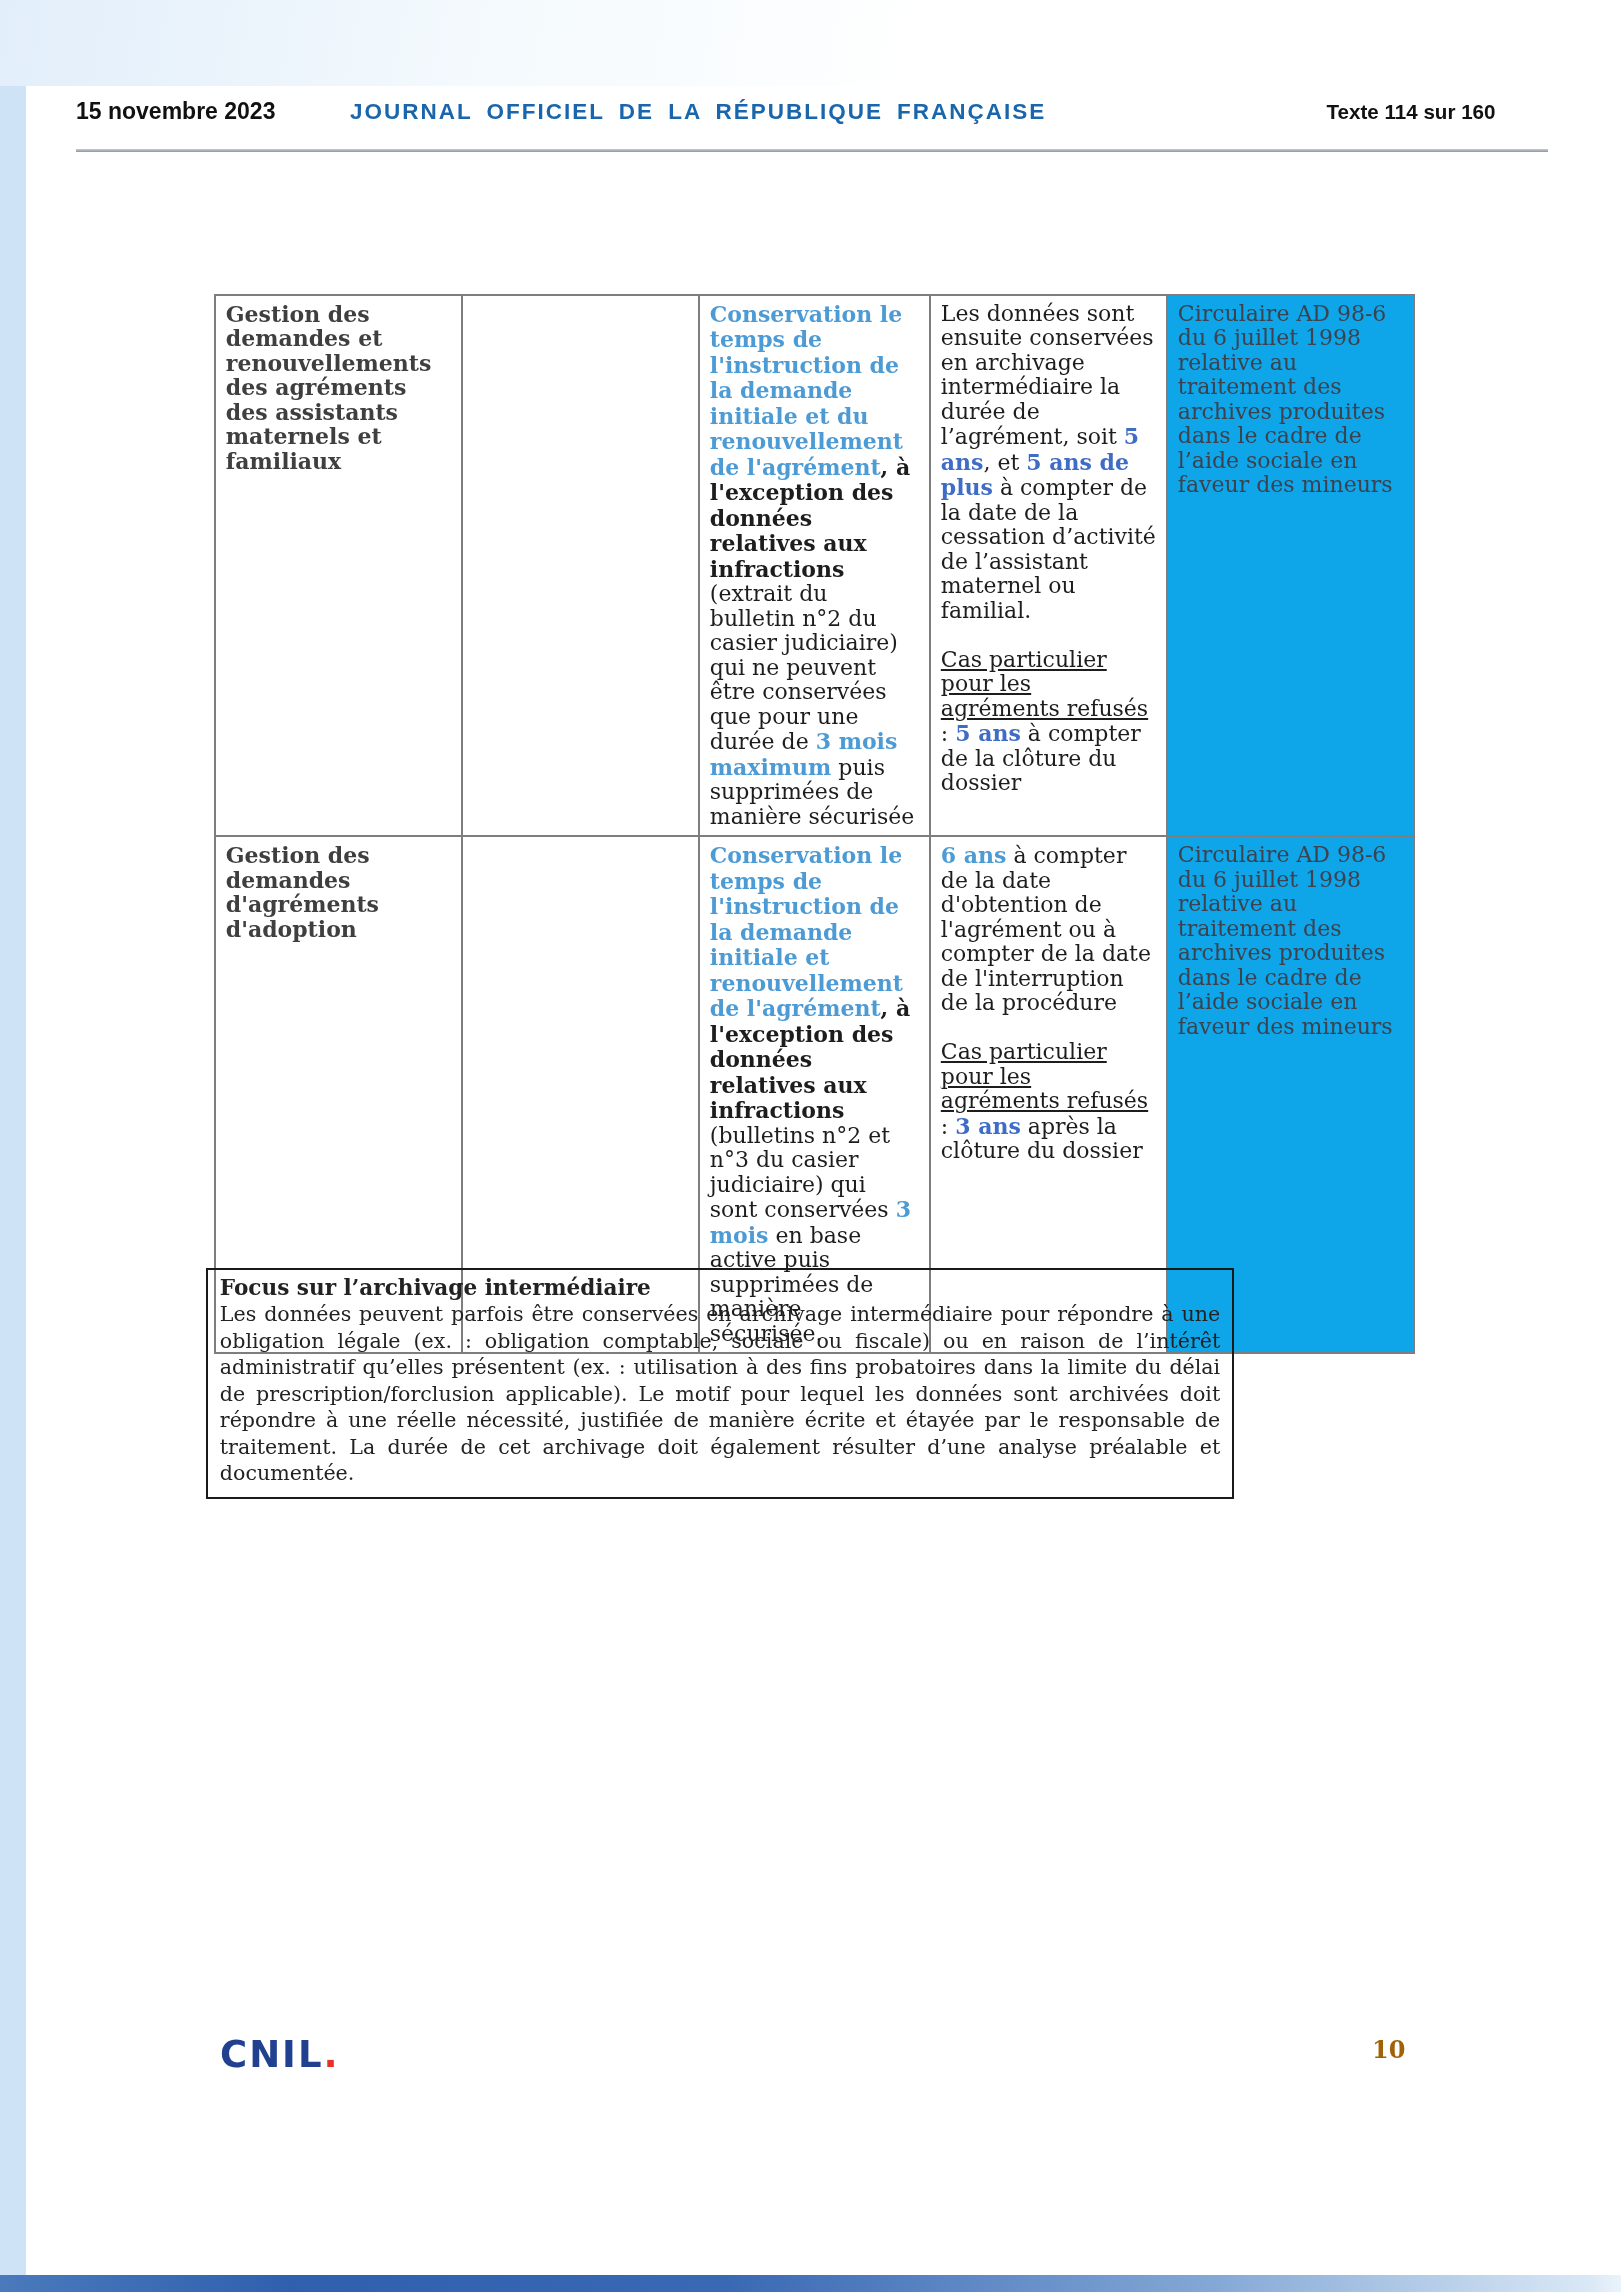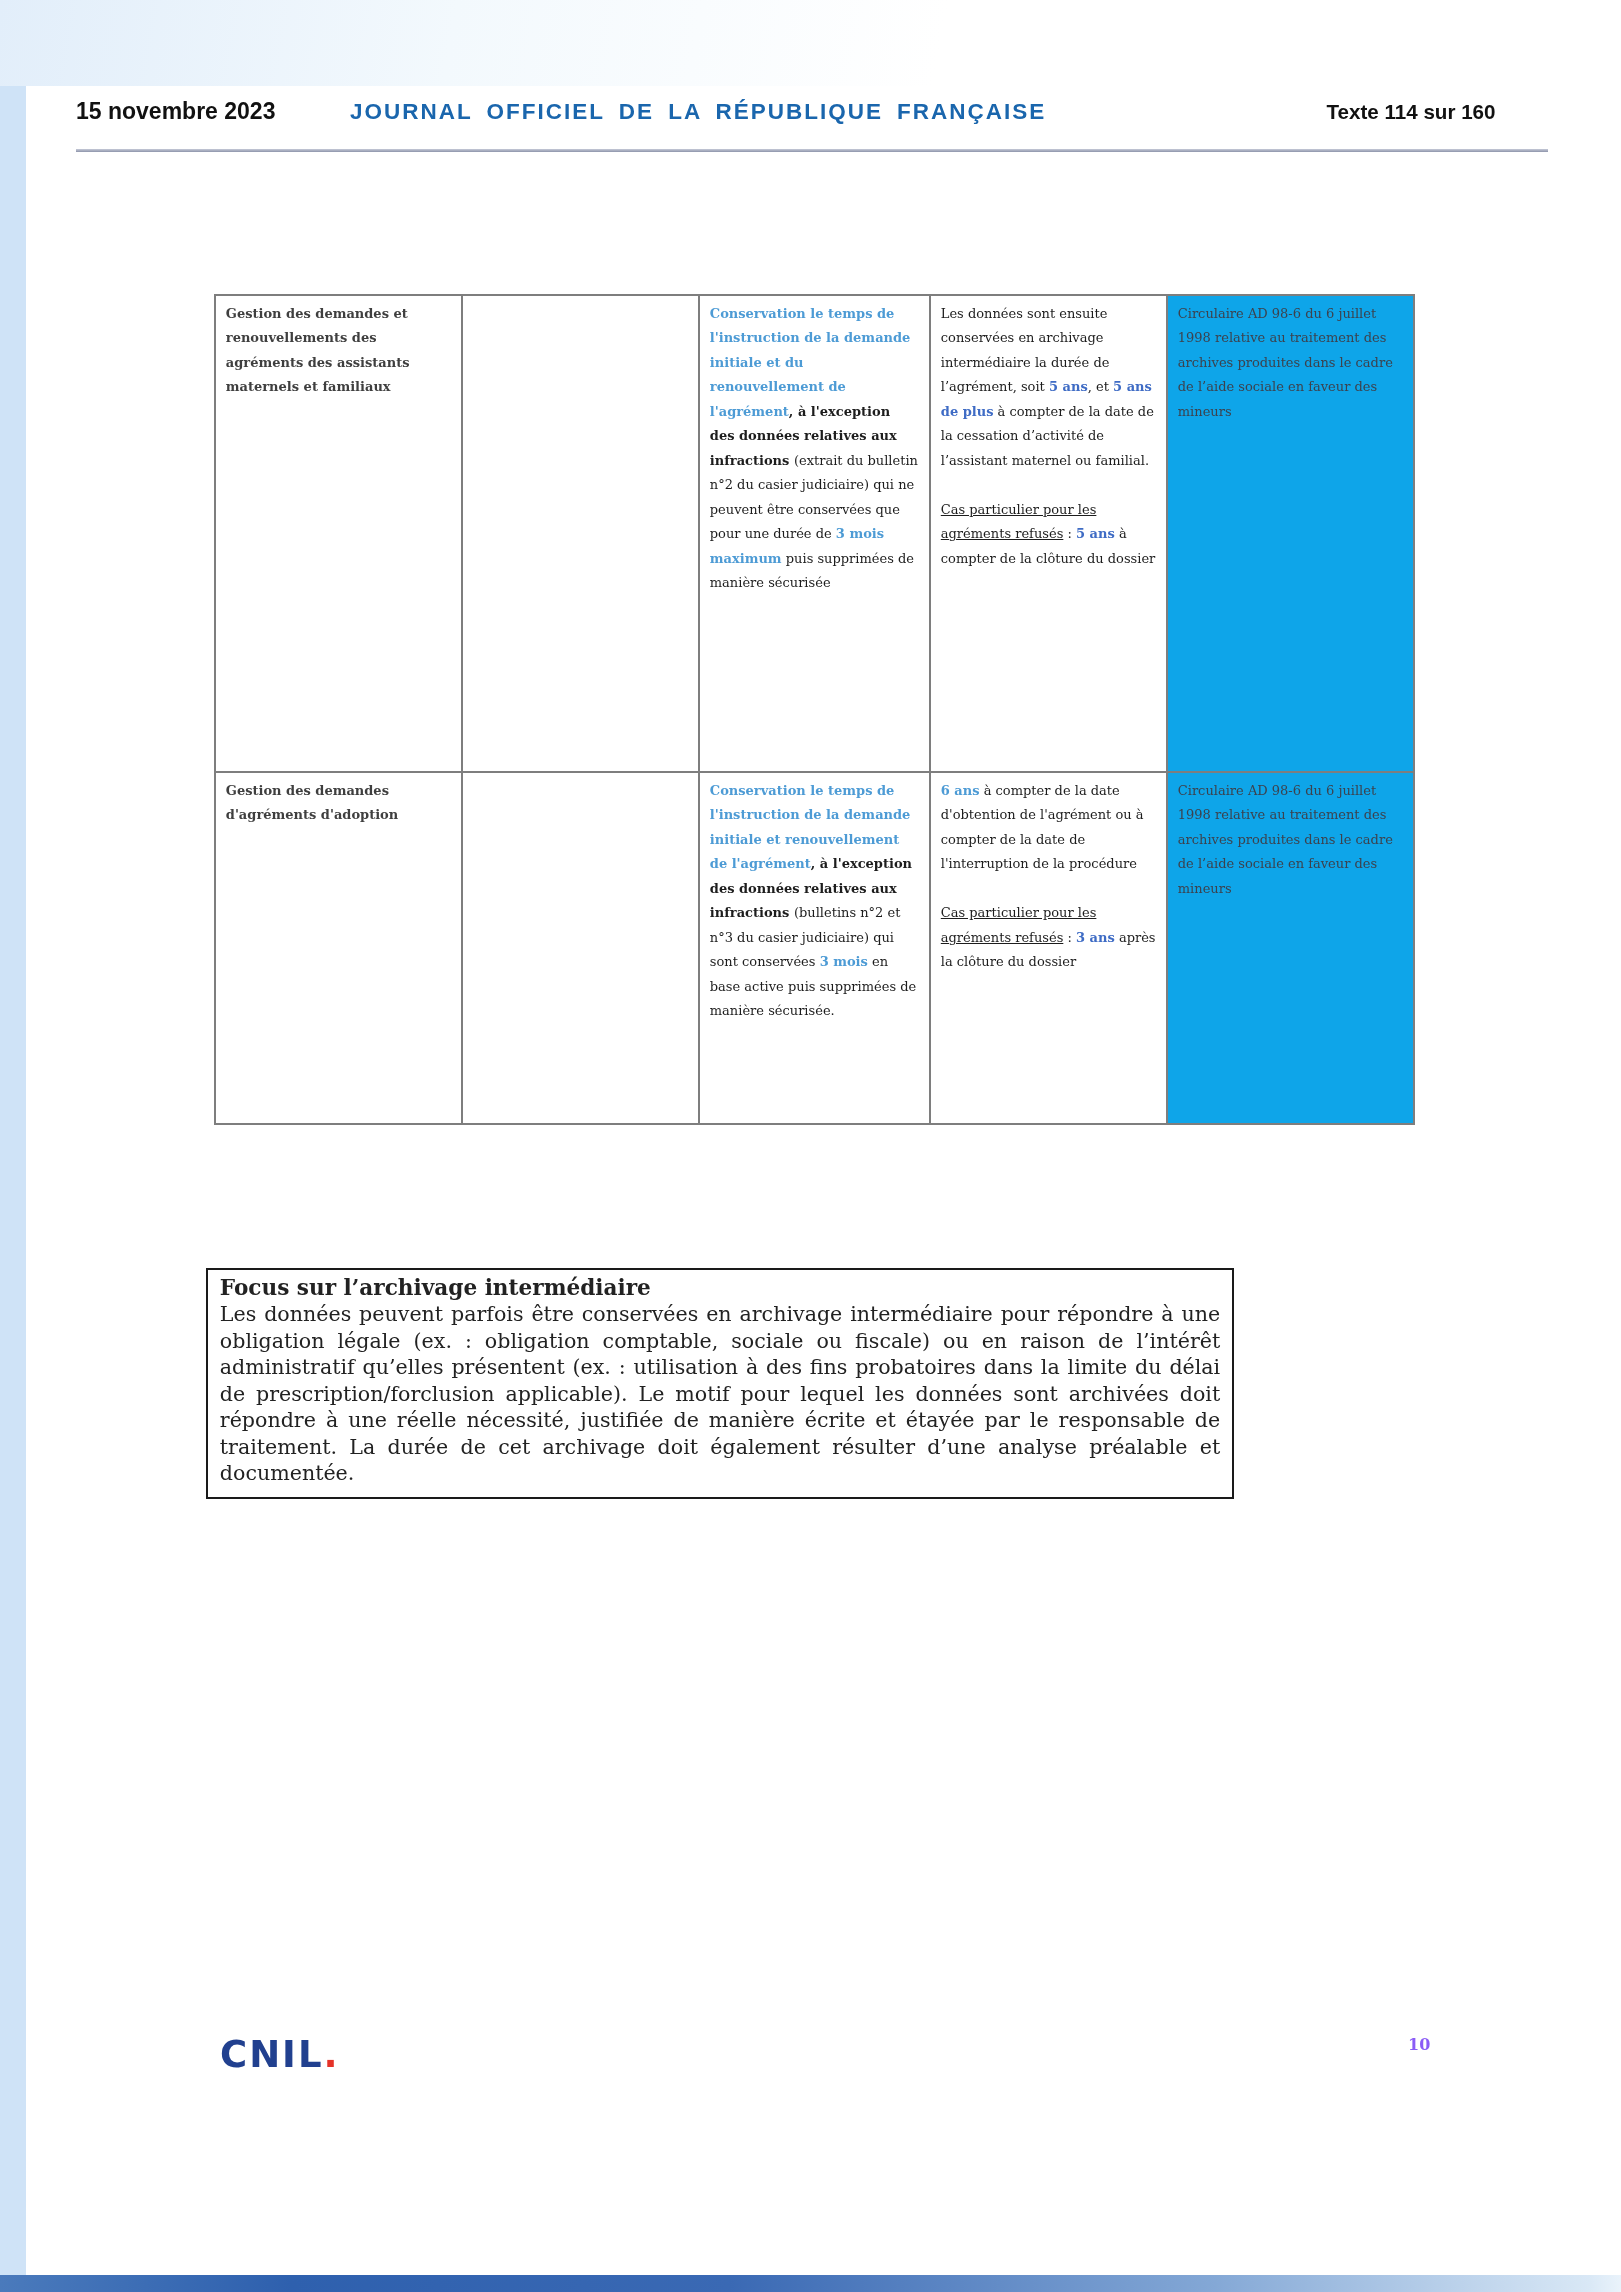--- a/index.html
+++ b/index.html
@@ -36,21 +36,21 @@
   .header .texte { width:274px; text-align:center; font-size:20.6px; color:#111111; }
   .rule {
     position:absolute; top:149px; left:76px; width:1472px; height:2.9px;
     background:linear-gradient(to bottom, #c6cad8, #8d94aa);
   }
 
   
   table.retention {
     position:absolute; top:294px; left:214px; width:1200px;
     border-collapse:collapse; table-layout:fixed;
-    font-size:13px; line-height:24.5px; color:#1d1d1d;
+    font-size:22px; line-height:24.5px; color:#1d1d1d;
   }
   table.retention td {
     border:2px solid #7e7e7e;
     vertical-align:top;
     padding:5.9px 9.8px;
     overflow:hidden;
   }
   col.c1{width:247px} col.c2{width:237px} col.c3{width:231px} col.c4{width:237px} col.c5{width:247px}
   tr.r1 { height:477px; }
   tr.r2 { height:352px; }
@@ -80,21 +80,21 @@
 
   
   .cnil {
     position:absolute; left:220px; top:2033px;
     font-family:"DejaVu Sans", "Liberation Sans", sans-serif;
     font-weight:bold; font-size:37px; letter-spacing:2px; color:#21408f;
   }
   .cnil .dot { color:#e53228; }
   .page-num {
     position:absolute; left:1372px; top:2035px;
-    font-size:16px; font-weight:bold; color:#8b5cf6;margin-left:36px;
+    font-size:24px; font-weight:bold; color:#a16207;
   }
 </style>
 </head>
 <body>
 
 <div class="top-band"></div>
 <div class="left-bar"></div>
 <div class="bottom-bar"></div>
 
 <div class="header">

